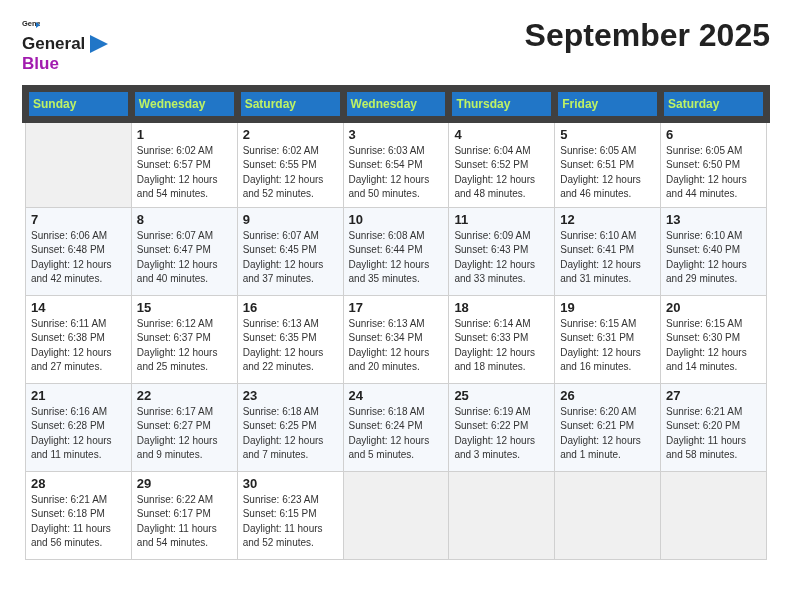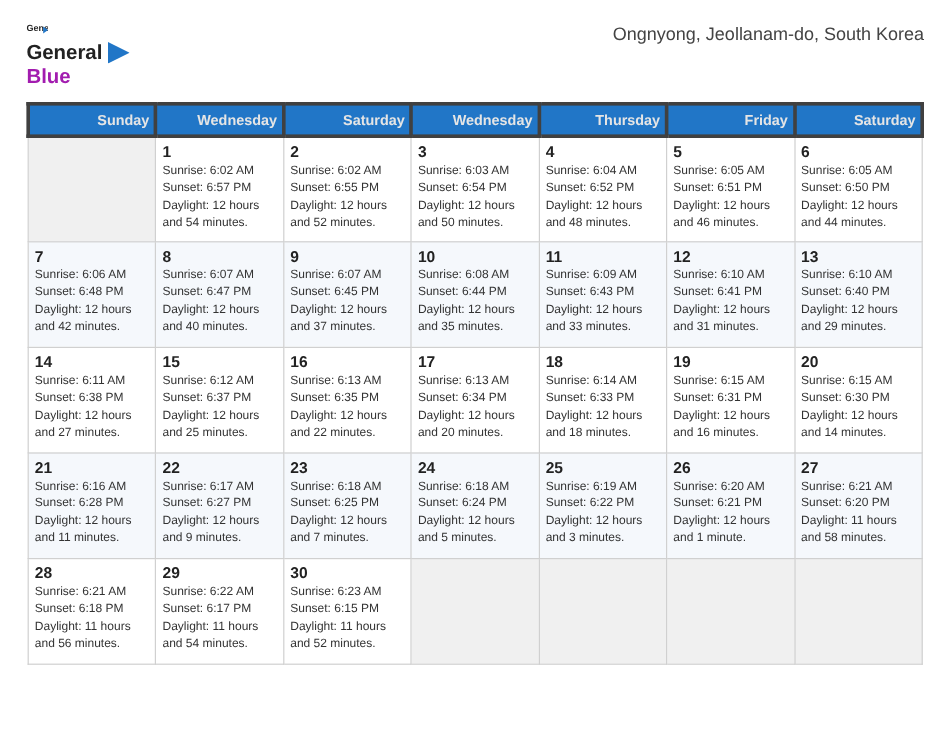--- a/index.html
+++ b/index.html
@@ -54,26 +54,26 @@
       margin-top: 2px;
     }
     .calendar {
       width: 100%;
       border-collapse: collapse;
       table-layout: fixed;
       font-size: 11px;
     }
     .calendar thead tr th {
       background: #2176c7;
-      color: #e5e5e5;
+      color: #bef264;
       font-size: 12px;
       font-weight: bold;
       padding: 5px 4px;
-      border: 3px solid #404040;
-      text-align: right;
+      border: 7px solid #404040;
+      text-align: left;
     }
     .calendar tbody tr td {
       border: 1px solid #d0d0d0;
       vertical-align: top;
       padding: 4px 5px;
       height: 88px;
       background: #fff;
     }
     .calendar tbody tr td.empty {
       background: #f9f9f9;
@@ -117,21 +117,21 @@
         <span style="font-size:17px;font-weight:bold;color:#222;">General</span>
         <svg width="22" height="18" viewBox="0 0 22 18" style="margin-left:1px;">
           <polygon points="4,0 22,9 4,18" fill="#2176c7"></polygon>
         </svg>
       </div>
       <div>
         <span style="font-size:17px;font-weight:bold;color:#a21caf;">Blue</span>
       </div>
     </div>
     <div class="title-block">
-      <h2>Ongnyong, Jeollanam-do, South Korea</h2>
+      <h1>September 2025</h1>
     </div>
   </div>
 
   <table class="calendar">
     <thead>
       <tr>
       <th>Sunday</th>
           <th>Wednesday</th>
           <th>Saturday</th>
           <th>Wednesday</th>

